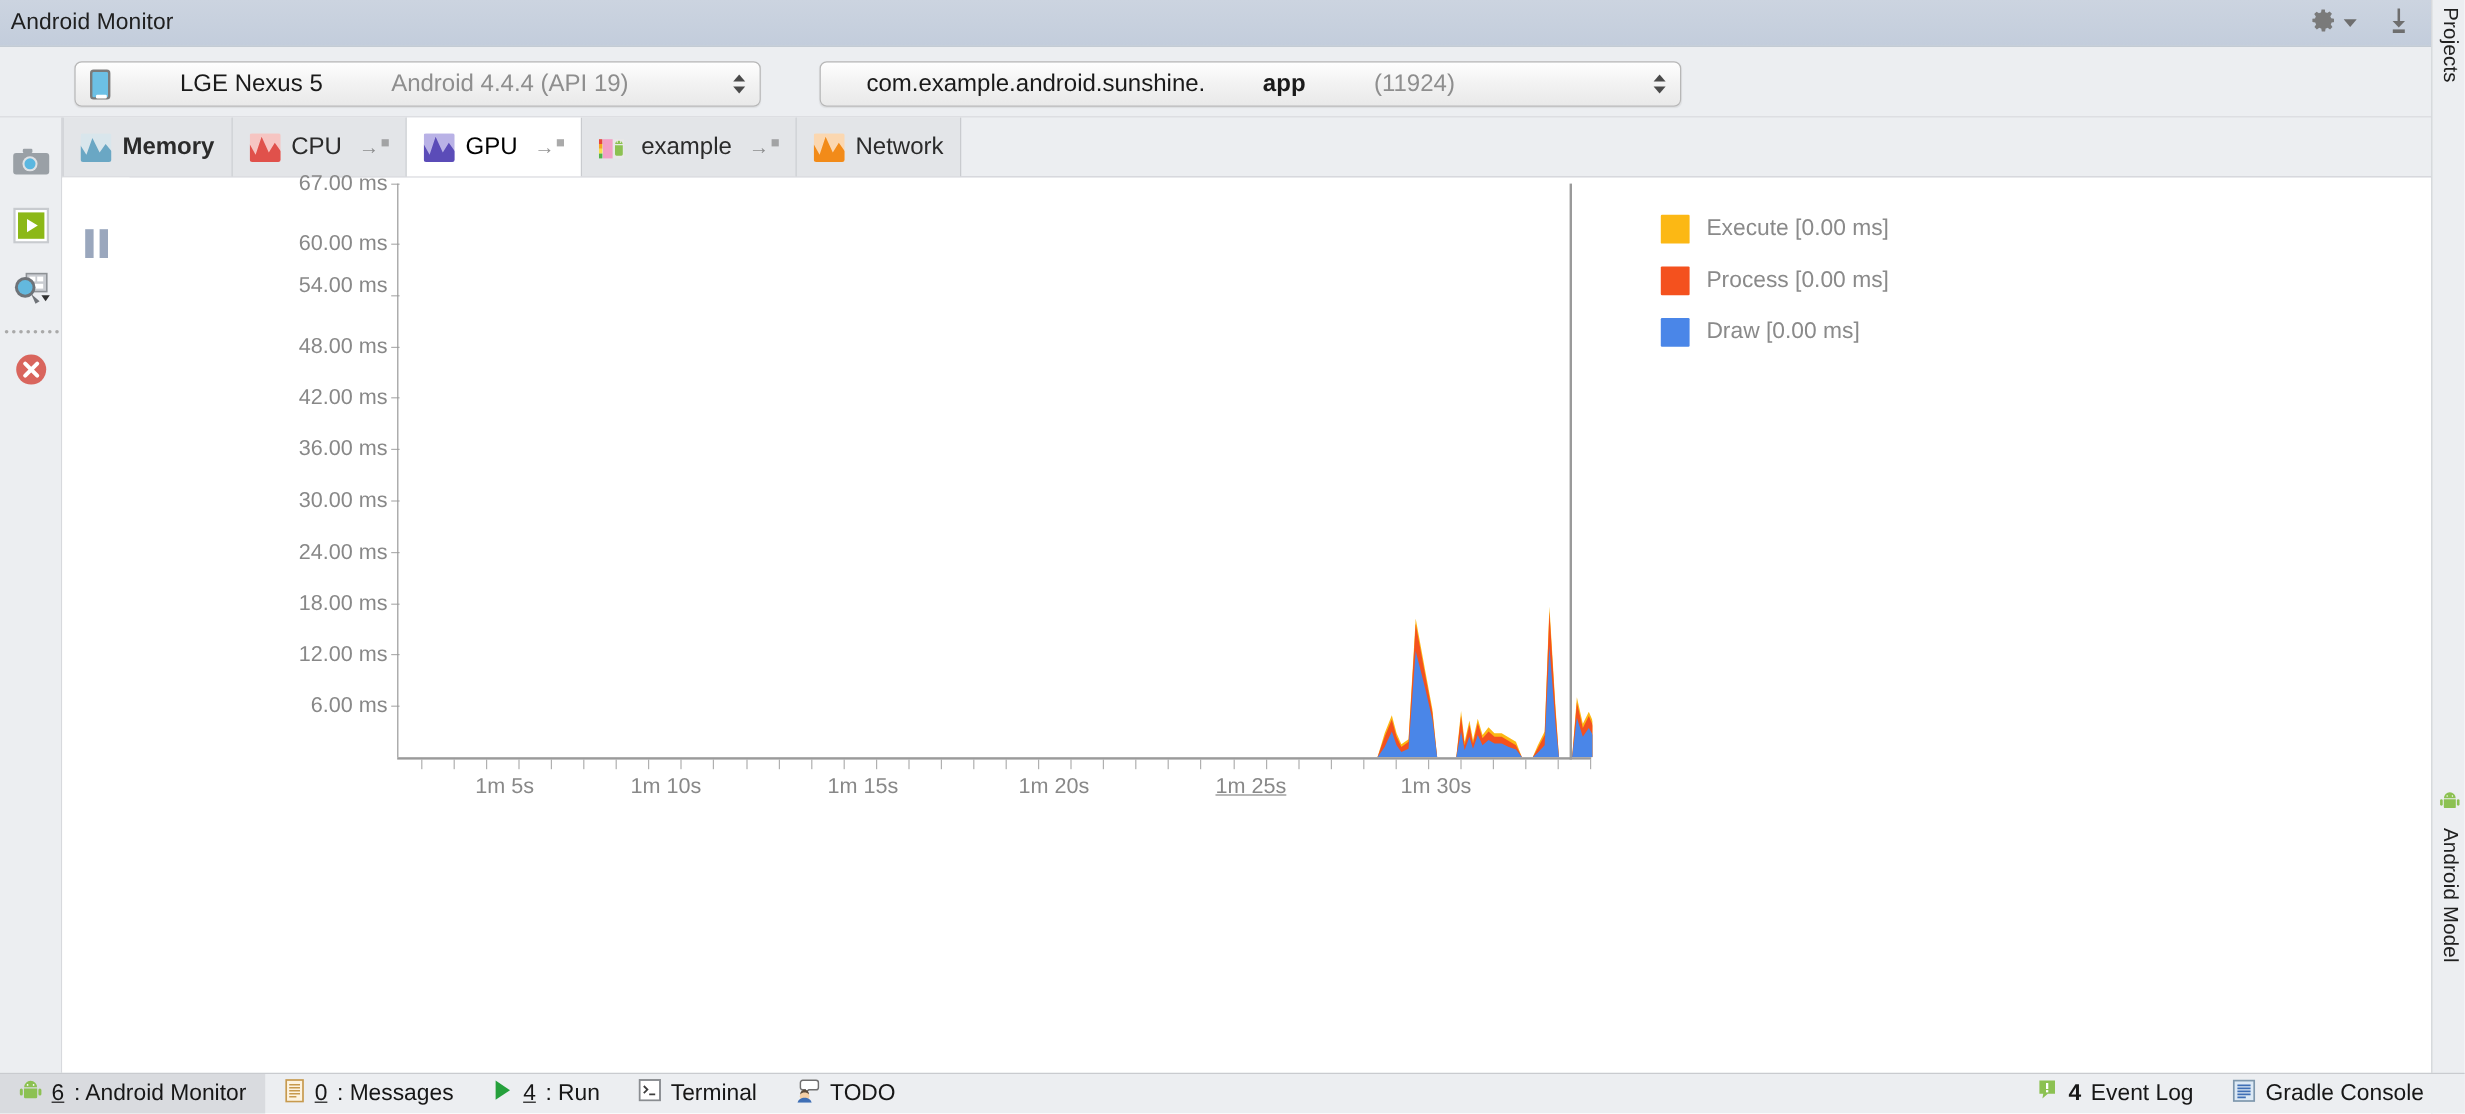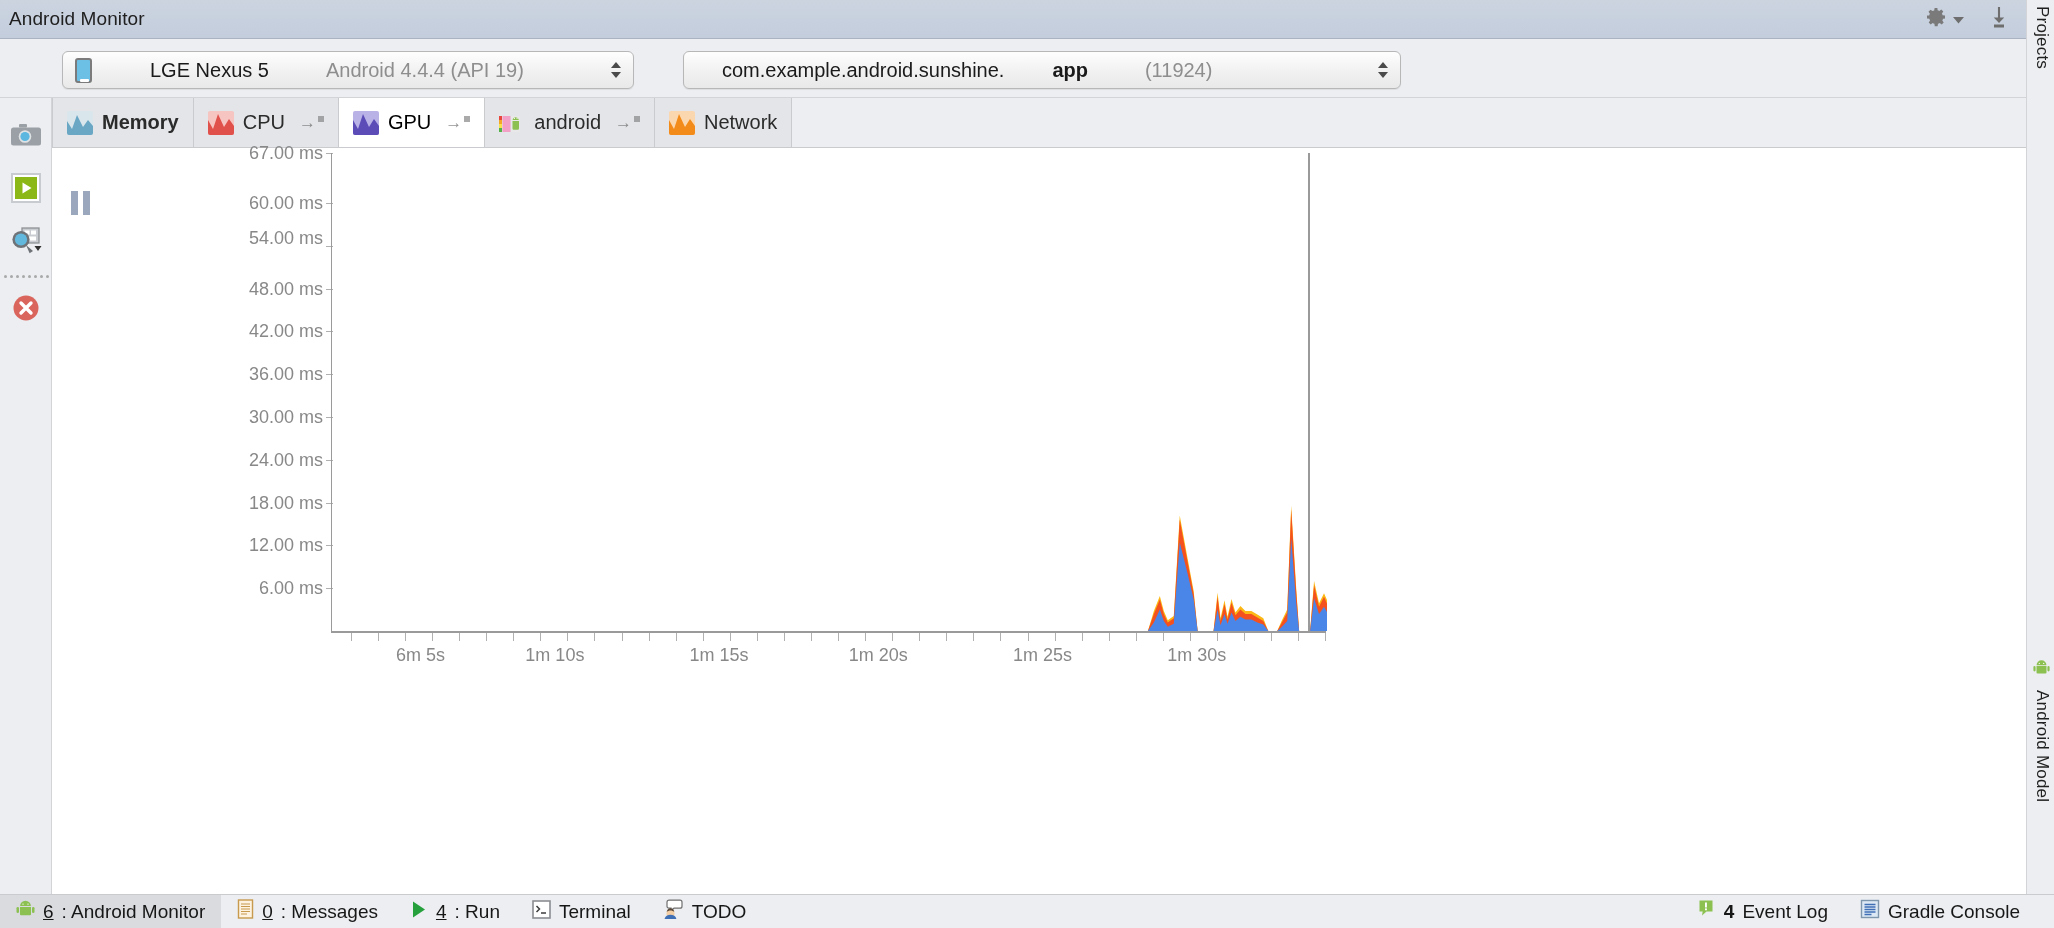--- a/index.html
+++ b/index.html
@@ -323,21 +323,21 @@
           <rect x="0" y="13" width="3" height="4" fill="#f7e04a"></rect>
             <rect x="0" y="17" width="3" height="4" fill="#52b24a"></rect>
           <rect x="3.5" y="5" width="8" height="16" fill="#f2a0c6"></rect>
           <rect x="12" y="5" width="9" height="16" fill="#e8e8e8"></rect>
           <path fill="#8cc152" d="M13.5 10h6.5v7.5a1.2 1.2 0 01-1.2 1.2h-4.1a1.2 1.2 0 01-1.2-1.2z"></path>
           <path fill="#8cc152" d="M13.6 9a3.2 3.2 0 016.3 0z"></path>
           <circle cx="15.4" cy="7.3" r=".6" fill="#ffffff"></circle>
             <circle cx="18.1" cy="7.3" r=".6" fill="#ffffff"></circle>
         </svg>
       </span>
-      <span class="tab-label">android</span>
+      <span class="tab-label">example</span>
       <span class="detach">
         <span class="ar">→</span>
         <span class="sq"></span>
       </span>
     </div>
 
     <div class="tab">
       <span class="tab-ico">
         <svg width="26" height="24" viewBox="0 0 26 24">
             <rect width="26" height="24" fill="#fbd7b0"></rect>
@@ -423,29 +423,43 @@
         </div>
       <div class="plot-area">
         <svg id="chart-svg" width="995" height="478" viewBox="0 0 995 478" preserveAspectRatio="none">
             <polygon points="0,478 0.00,478.00 815.90,478.00 821.87,458.02 827.84,443.04 831.82,458.02 835.80,467.30 841.77,463.02 847.74,362.42 855.70,405.94 861.67,438.05 865.65,478.00 881.57,478.00 885.55,439.47 888.53,465.16 892.51,447.32 895.50,463.73 899.48,445.90 903.46,459.45 908.43,453.03 913.41,458.02 919.38,458.02 925.35,461.59 931.32,465.16 936.29,478.00 945.25,478.00 949.23,468.73 955.20,456.60 959.18,352.44 964.16,434.48 967.14,478.00 978.09,478.00 982.06,428.06 987.04,450.18 992.01,440.19 996.99,451.60 1002.96,413.79 1007.93,376.69 1013.91,421.64 1018.88,441.61 1023.86,447.32 1028.83,457.31 1033.81,478.00 995,478" fill="#fcb814"></polygon>
             <polygon points="0,478 0.00,478.00 815.90,478.00 821.87,460.88 827.84,446.61 831.82,460.88 835.80,469.44 841.77,465.16 847.74,366.70 855.70,409.51 861.67,440.90 865.65,478.00 881.57,478.00 885.55,443.76 888.53,468.01 892.51,450.89 895.50,466.59 899.48,449.46 903.46,462.30 908.43,456.60 913.41,460.88 919.38,460.88 925.35,464.44 931.32,468.01 936.29,478.00 945.25,478.00 949.23,470.87 955.20,459.45 959.18,356.72 964.16,438.05 967.14,478.00 978.09,478.00 982.06,432.34 987.04,453.74 992.01,443.76 996.99,455.17 1002.96,419.50 1007.93,383.83 1013.91,426.63 1018.88,445.18 1023.86,450.89 1028.83,460.88 1033.81,478.00 995,478" fill="#f4511e"></polygon>
             <polygon points="0,478 0.00,478.00 815.90,478.00 821.87,469.44 827.84,456.60 831.82,468.01 835.80,473.72 841.77,470.87 847.74,389.53 855.70,420.93 861.67,446.61 865.65,478.00 881.57,478.00 885.55,456.60 888.53,472.29 892.51,460.88 895.50,470.87 899.48,459.45 903.46,468.01 908.43,463.73 913.41,466.59 919.38,466.59 925.35,469.44 931.32,471.58 936.29,478.00 945.25,478.00 949.23,474.43 955.20,468.01 959.18,385.25 964.16,449.46 967.14,478.00 978.09,478.00 982.06,445.18 987.04,460.88 992.01,453.74 996.99,462.30 1002.96,433.77 1007.93,403.80 1013.91,439.47 1018.88,455.17 1023.86,459.45 1028.83,466.59 1033.81,478.00 995,478" fill="#4a86e8"></polygon>
           </svg>
       </div>
       <div class="axis-x"></div>
       <div id="x-labels">
-          <div class="xlabel" style="left: 312.55px;">6m 5s</div>
+          <div class="xlabel" style="left: 312.55px;">1m 5s</div>
           <div class="xlabel" style="left: 446.875px;">1m 10s</div>
           <div class="xlabel" style="left: 611.05px;">1m 15s</div>
           <div class="xlabel" style="left: 770.25px;">1m 20s</div>
-          <div class="xlabel" style="left: 934.425px;">1m 25s</div>
+          <div class="xlabel" style="left: 934.425px; text-decoration: underline;">1m 25s</div>
           <div class="xlabel" style="left: 1088.65px;">1m 30s</div>
         </div>
       <div class="cursor-line" id="cursor-line" style="left: 1200.09px;"></div>
 
+      <div class="legend">
+        <div class="legend-row">
+          <span class="swatch" id="sw-execute" style="background: rgb(252, 184, 20);"></span>
+          <span class="legend-text">Execute [0.00 ms]</span>
+        </div>
+        <div class="legend-row">
+          <span class="swatch" id="sw-process" style="background: rgb(244, 81, 30);"></span>
+          <span class="legend-text">Process [0.00 ms]</span>
+        </div>
+        <div class="legend-row">
+          <span class="swatch" id="sw-draw" style="background: rgb(74, 134, 232);"></span>
+          <span class="legend-text">Draw [0.00 ms]</span>
+        </div>
+      </div>
     </div>
   </div>
 
   <div class="right-strip">
     <span class="vtext" id="vt-projects">Projects</span>
     <span class="ico" style="position:absolute;left:6px;top:660px">
       <svg width="17" height="16" viewBox="0 0 17 16">
         <path fill="#8cc152" d="M3.5 6h10v6.4a1 1 0 01-1 1h-8a1 1 0 01-1-1z"></path>
         <path fill="#8cc152" d="M3.6 5.2a4.9 4.9 0 019.8 0z"></path>
         <rect x="0.4" y="6" width="2.2" height="5.4" rx="1.1" fill="#8cc152"></rect>

